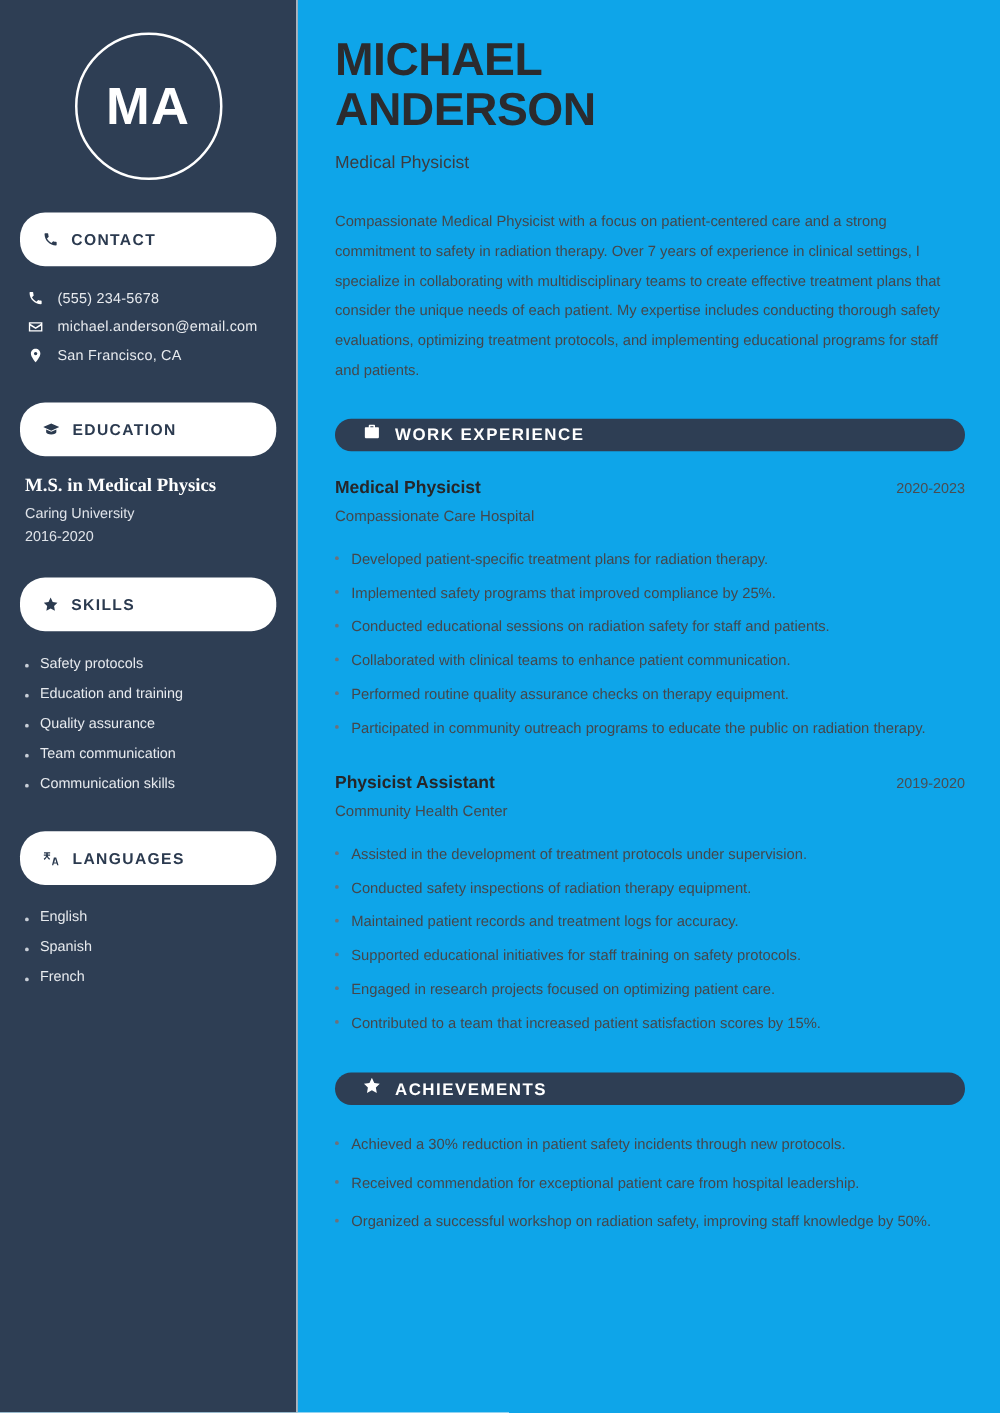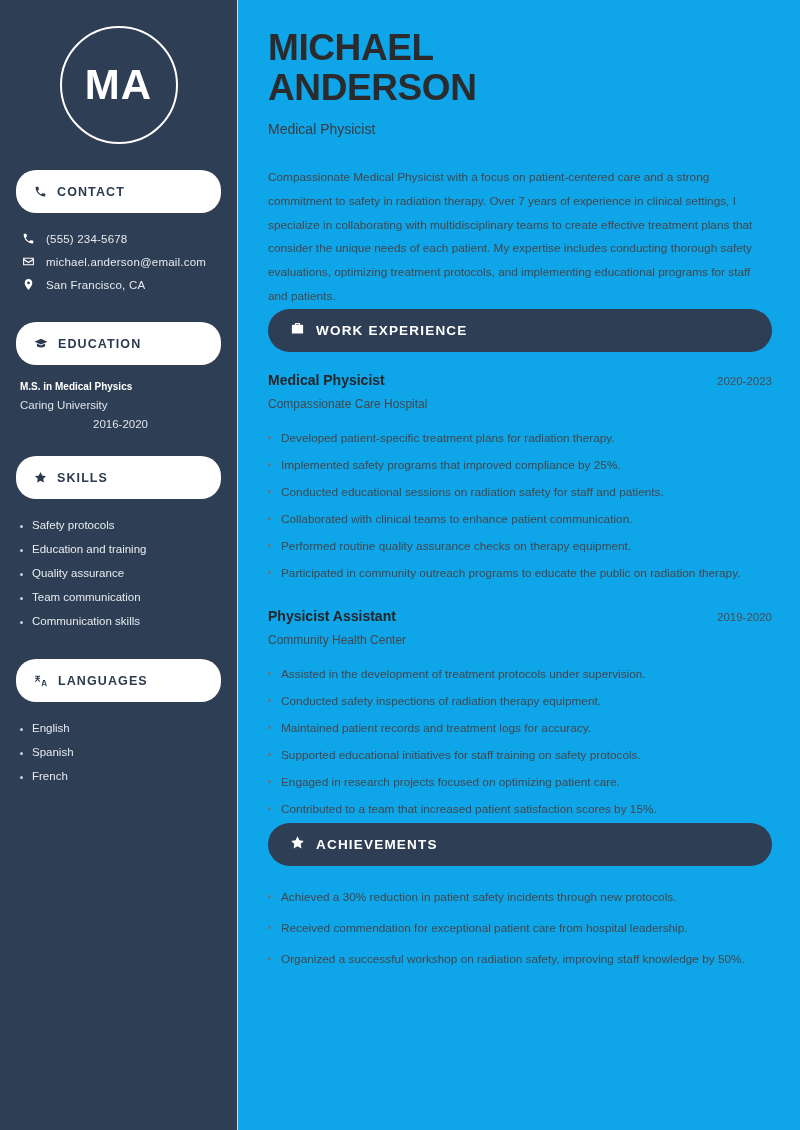--- a/index.html
+++ b/index.html
@@ -46,23 +46,23 @@
   .contact-row {
     display:flex; align-items:center; gap:11px;
     padding:5px 4px 5px 6px;
   }
   .contact-row .ctext {
     color:#e7eaee; font-size:11.5px; letter-spacing:0.2px;
   }
   .contact-row svg { flex:0 0 auto; display:block; }
 
   .edu-block { margin-top:16px; padding-left:4px; }
-  .edu-degree { color:#ffffff; font-size:10px; font-weight:bold; }
+  .edu-degree { color:#ffffff; font-size:15px; font-weight:bold;font-family:Liberation Serif, serif; }
   .edu-school { color:#dfe3e9; font-size:11.5px; margin-top:7px; }
-  .edu-dates  { color:#dfe3e9; font-size:11.5px; margin-top:7px;text-align:center; }
+  .edu-dates  { color:#dfe3e9; font-size:11.5px; margin-top:7px; }
 
   .side-list { margin-top:14px; padding-left:4px; }
   .side-li {
     display:flex; align-items:flex-start; gap:9px;
     padding:6px 0;
   }
   .side-li .dot {
     width:3px; height:3px; border-radius:50%;
     background:#c9cfd8; margin-top:6px; flex:0 0 auto;
   }
@@ -77,22 +77,22 @@
   }
   .role { color:#3c3c40; font-size:14px; margin-top:13px; }
 
   .summary {
     color:#44474c; font-size:11.8px; line-height:2.02;
     margin-top:29px; text-align:left;
   }
 
   .main-pill {
     background:#2e3e54; border-radius:22px;
-    height:43px; display:flex; align-items:center;
-    padding:0 22px; gap:11px; 
+    height:26px; display:flex; align-items:center;
+    padding:0 22px; gap:11px; margin-top:26px;
   }
   .main-pill .pill-label {
     color:#ffffff; font-size:13.5px; font-weight:bold; letter-spacing:1.2px;
   }
 
   .job { margin-top:20px; }
   .job-head { display:flex; align-items:baseline; justify-content:space-between; }
   .job-title { color:#262629; font-size:14px; font-weight:bold; }
   .job-dates { color:#4a4d52; font-size:11.5px; }
   .job-org { color:#44474c; font-size:12px; margin-top:9px; }

